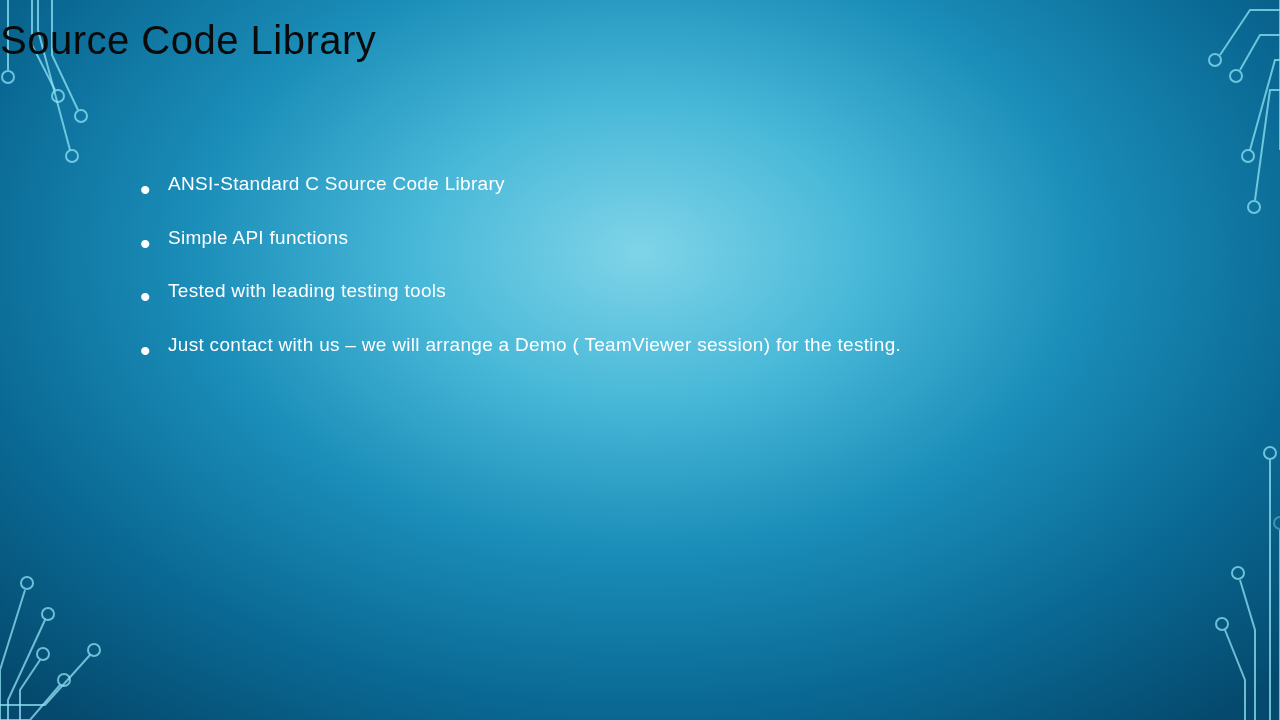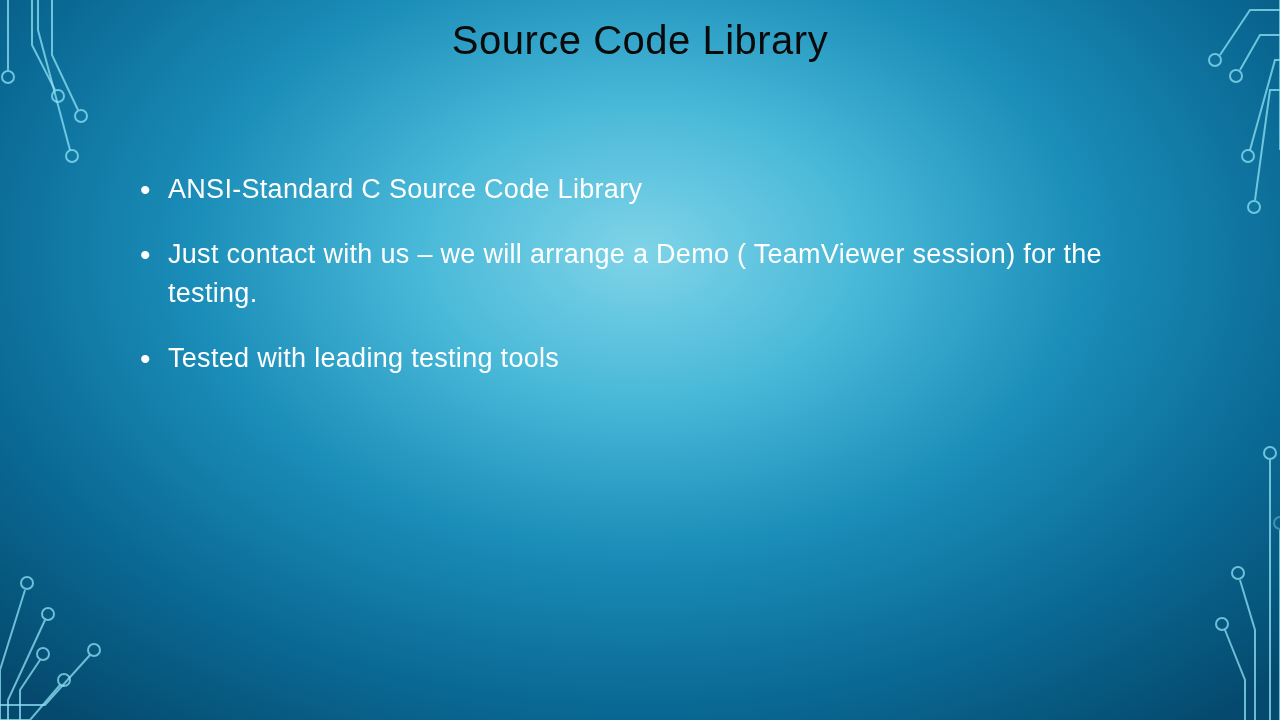--- a/index.html
+++ b/index.html
@@ -21,38 +21,38 @@
     width: 100%;
     height: 100%;
     position: relative;
   }
 
   .title {
     position: absolute;
     top: 18px;
     left: 0;
     width: 100%;
-    text-align: center;
+    text-align: left;
     font-size: 40px;
     font-weight: 400;
     color: #0a0a0a;
     letter-spacing: 0.5px;
   }
 
   .bullets {
     position: absolute;
     top: 170px;
     left: 140px;
     right: 100px;
     list-style: none;
     color: #ffffff;
   }
 
   .bullets li {
-    font-size: 27px;
+    font-size: 19px;
     line-height: 1.45;
     margin-bottom: 26px;
     padding-left: 28px;
     position: relative;
     font-weight: 300;
     letter-spacing: 0.3px;
   }
 
   .bullets li::before {
     content: "•";
@@ -135,17 +135,18 @@
     <polyline points="105,300 105,260 85,210"></polyline>
     <circle cx="82" cy="204" r="6"></circle>
     <polyline points="140,300 140,110"></polyline>
     <circle cx="140" cy="103" r="6" style="opacity:0.4"></circle>
   </svg>
 
   <h1 class="title">Source Code Library</h1>
 
   <ul class="bullets">
     <li>ANSI-Standard C Source Code Library</li>
+    <li>Simple API functions</li>
+    <li>Tested with leading testing tools</li>
     <li>Just contact with us – we will arrange a Demo ( TeamViewer session) for the testing.</li>
-    <li>Tested with leading testing tools</li>
   </ul>
 
 </div>
 
 </body></html>

